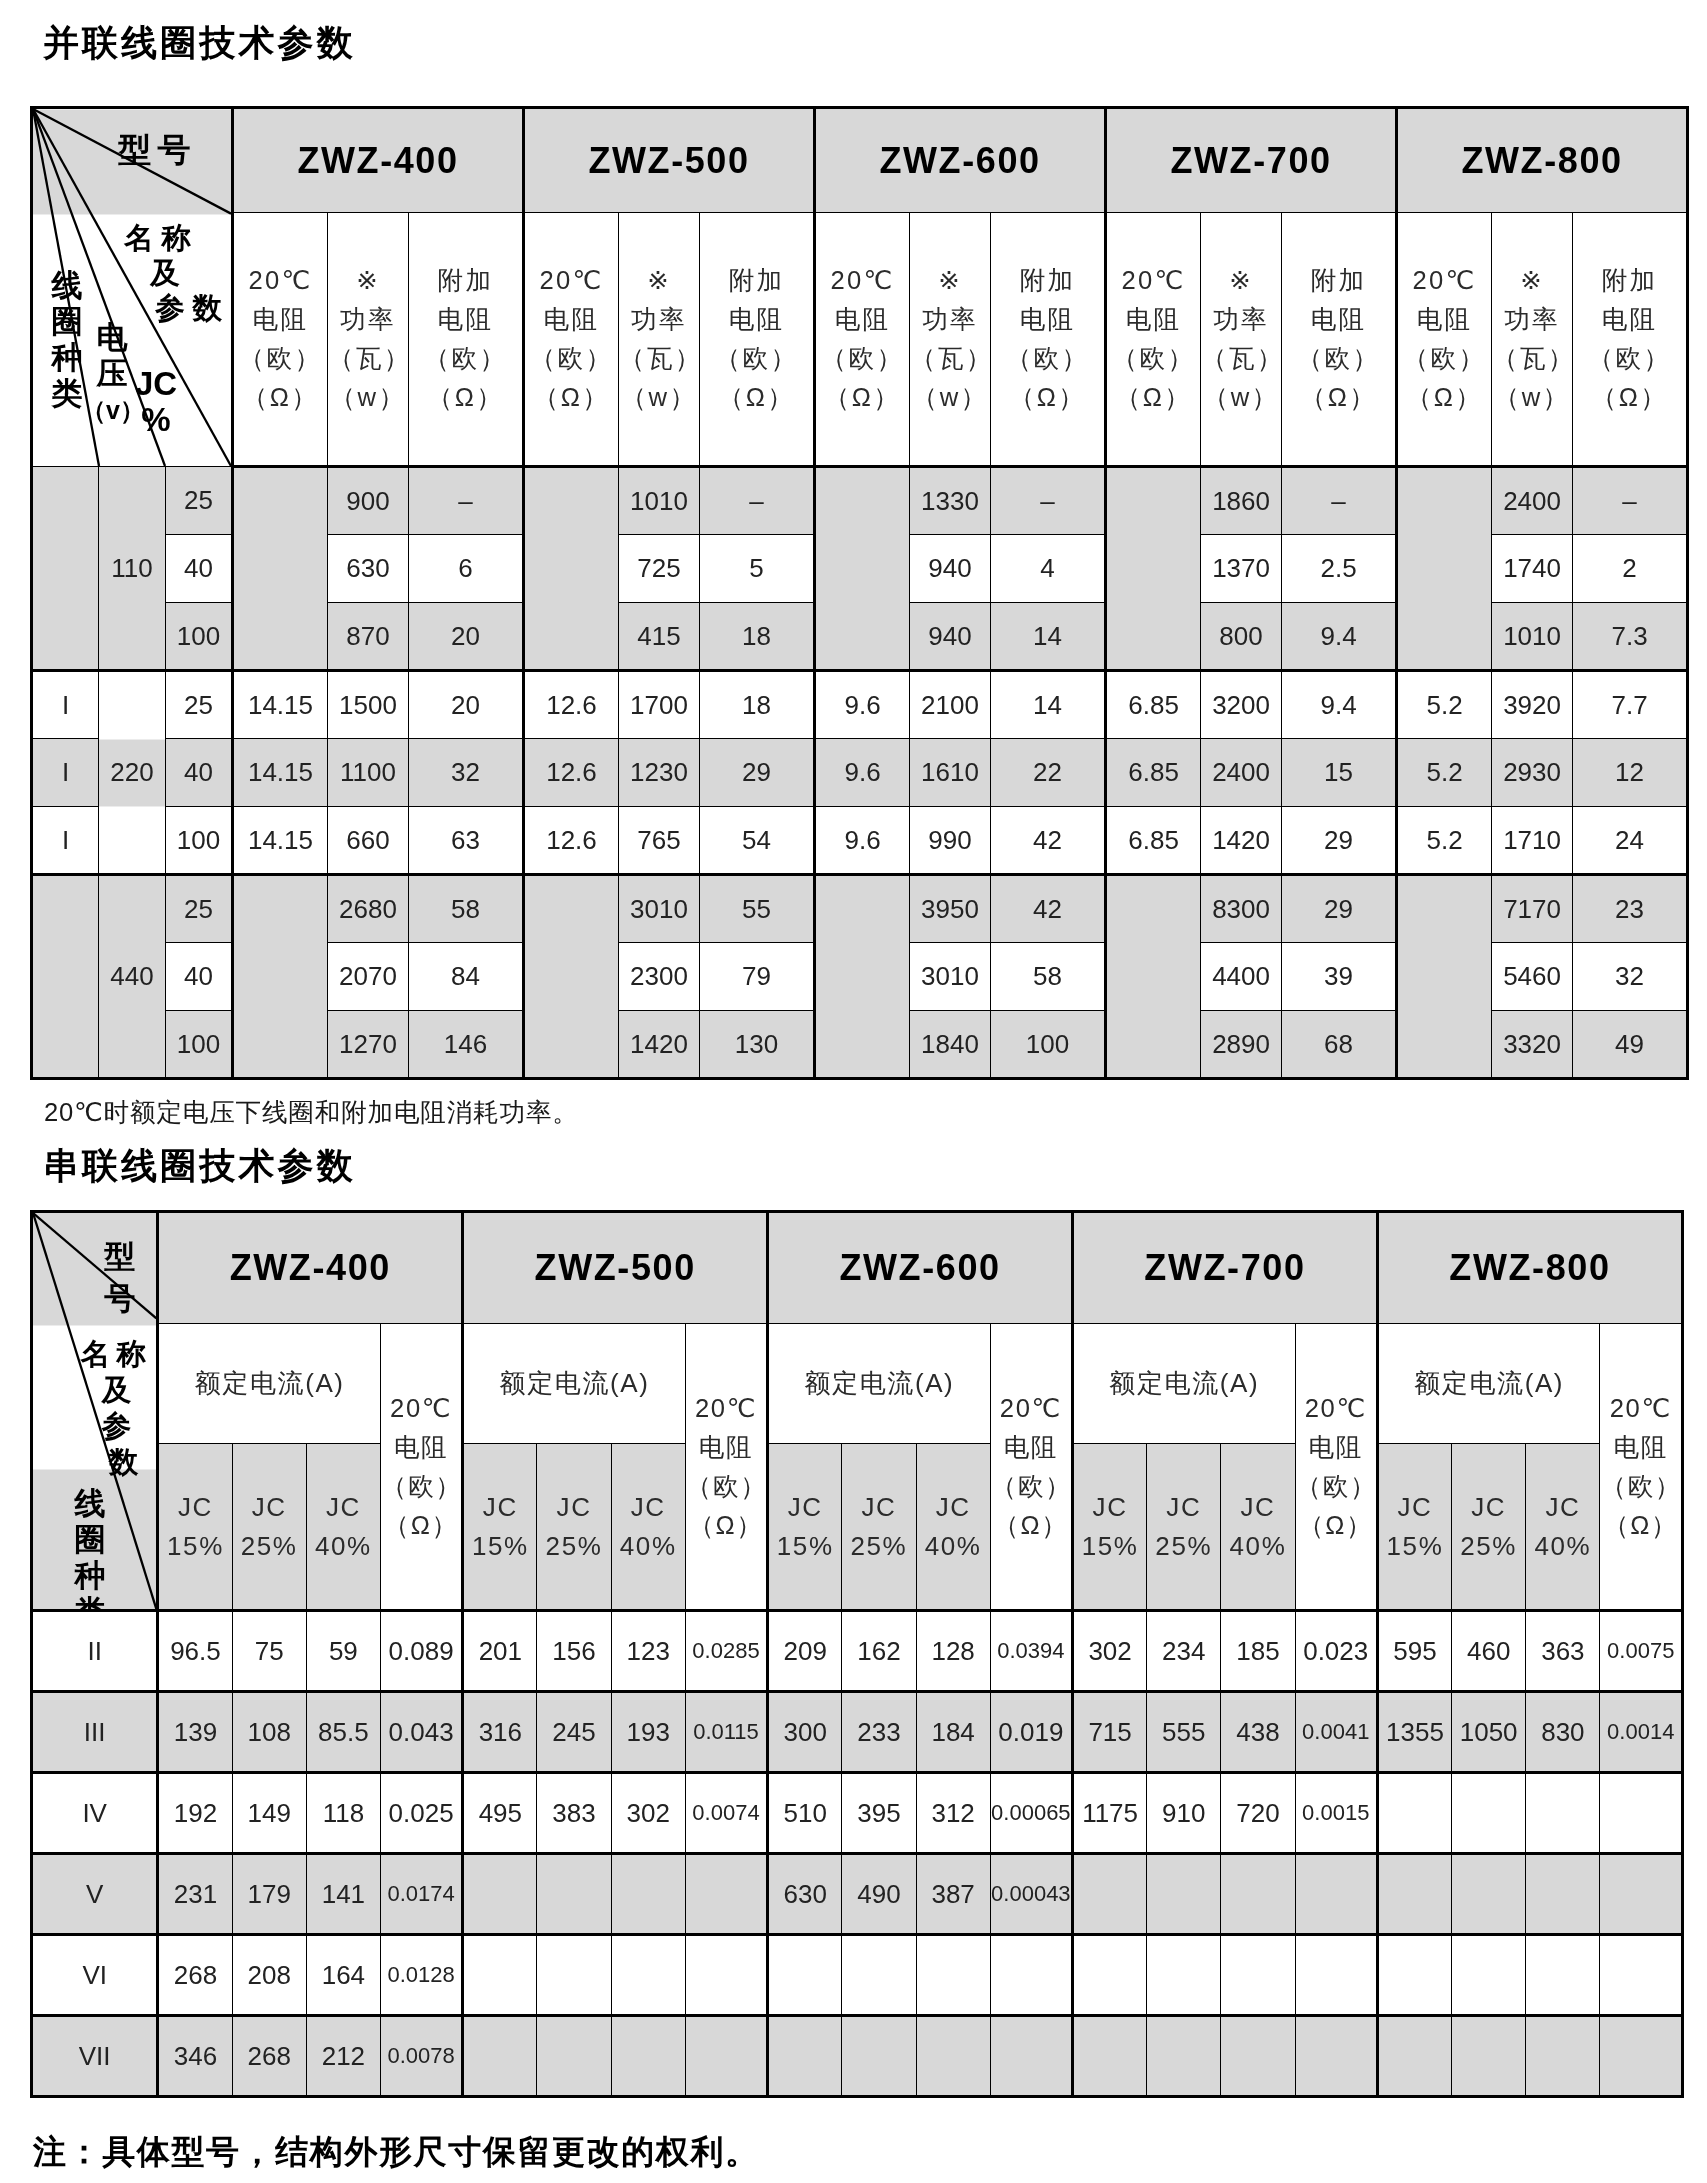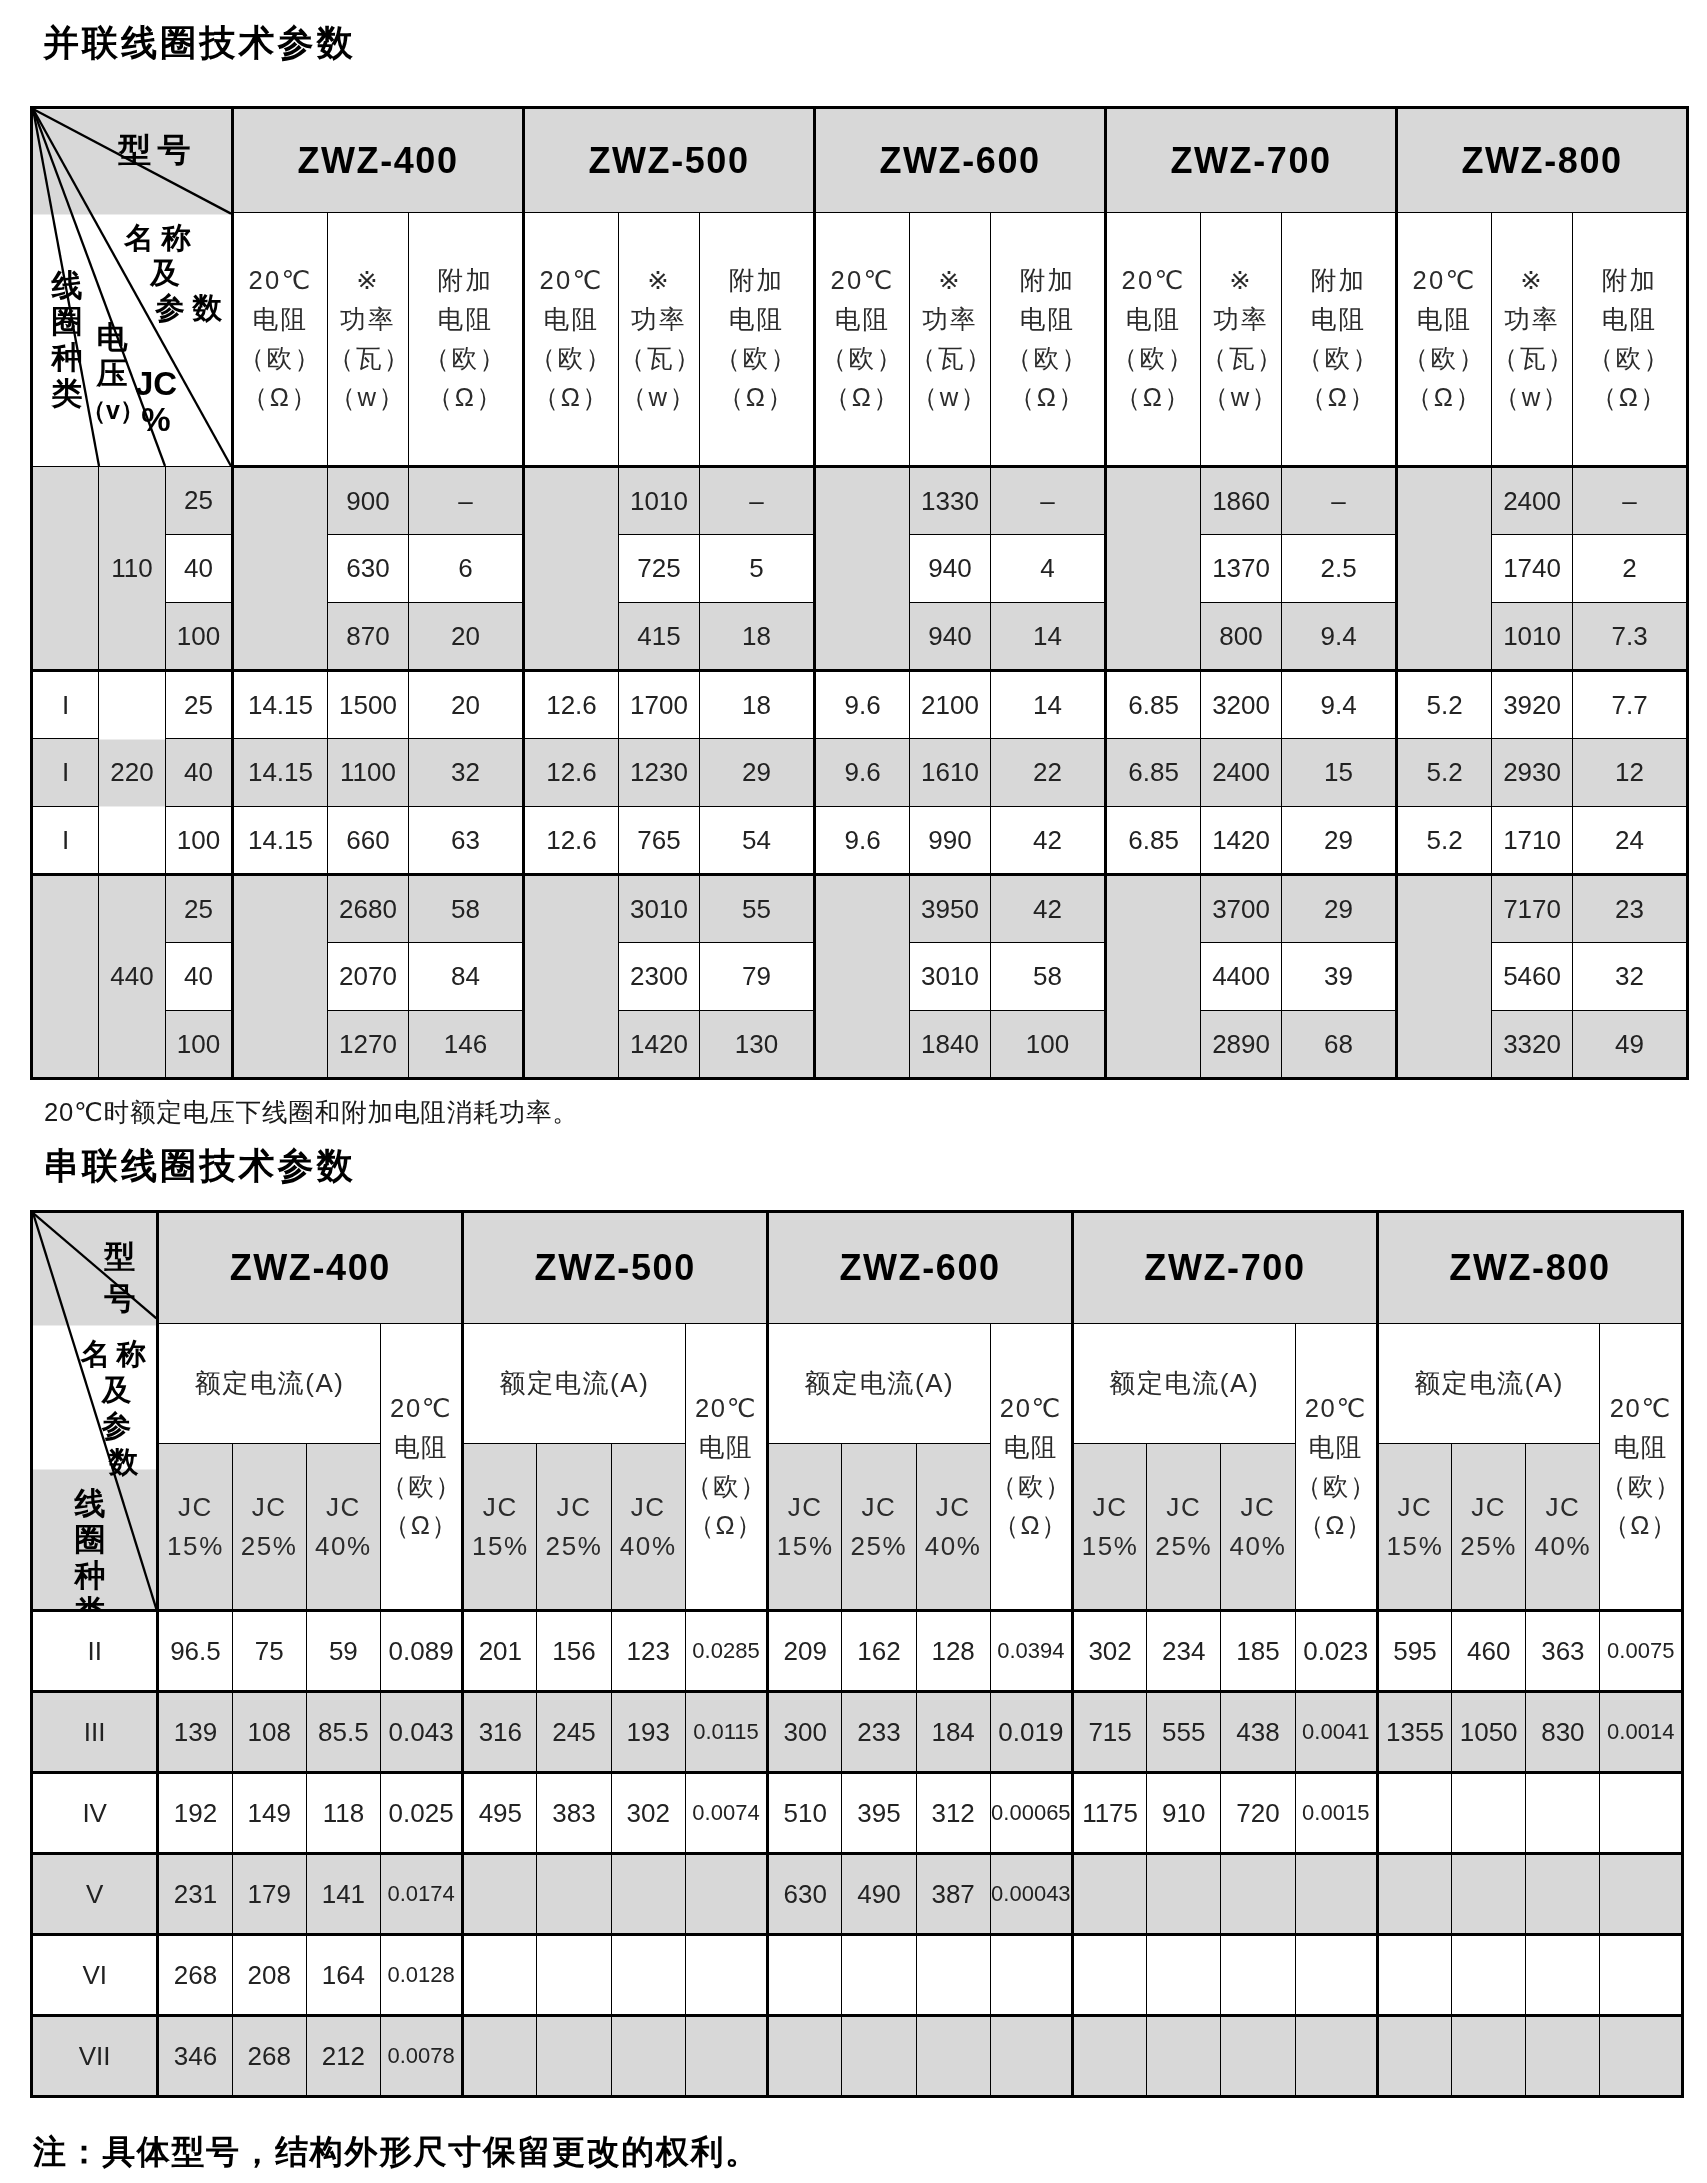--- a/index.html
+++ b/index.html
@@ -324,21 +324,21 @@
         <td class="mw bl4" rowspan="3"></td>
         <td>2680</td>
         <td>58</td>
         <td class="mw bl4" rowspan="3"></td>
         <td>3010</td>
         <td>55</td>
         <td class="mw bl4" rowspan="3"></td>
         <td>3950</td>
         <td>42</td>
         <td class="mw bl4" rowspan="3"></td>
-        <td>3700</td>
+        <td>8300</td>
         <td>29</td>
         <td class="mw bl4" rowspan="3"></td>
         <td>7170</td>
         <td>23</td>
       </tr>
       <tr>
         <td>40</td>
         <td>2070</td>
         <td>84</td>
         <td>2300</td>

